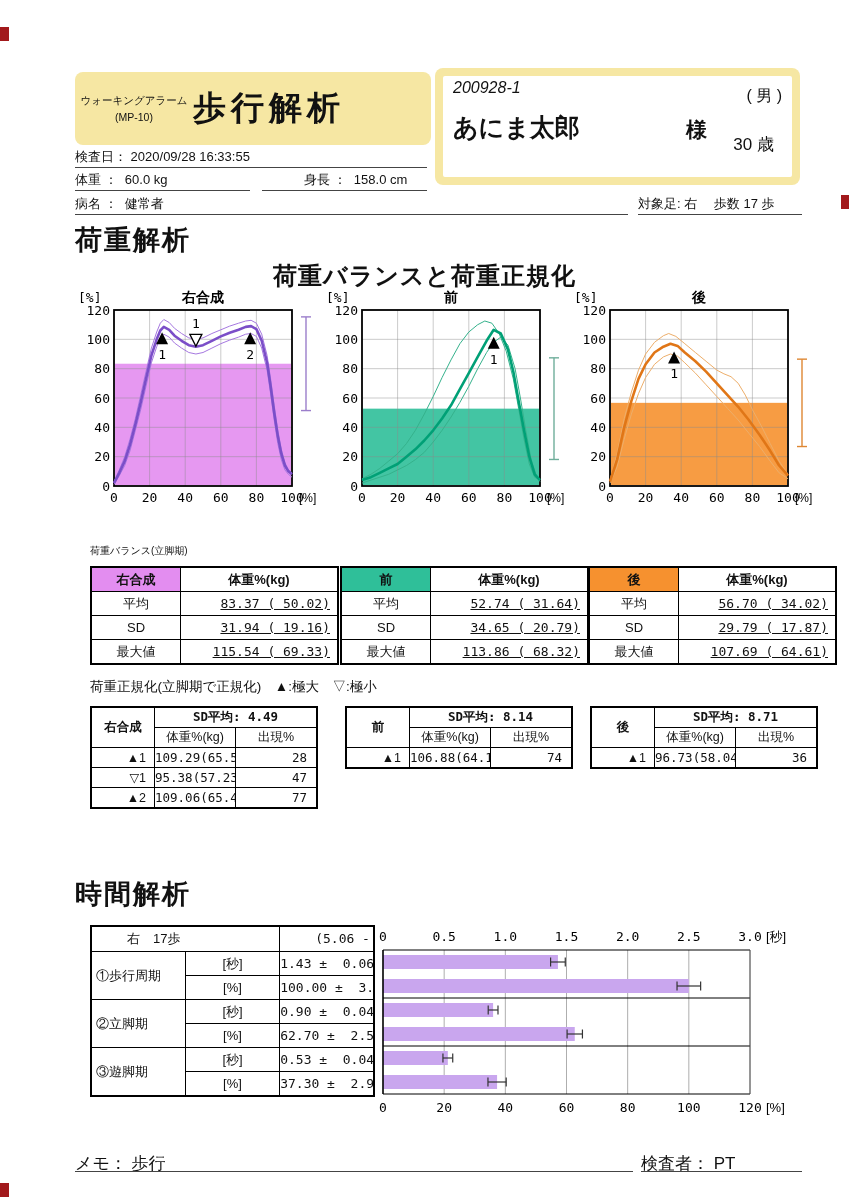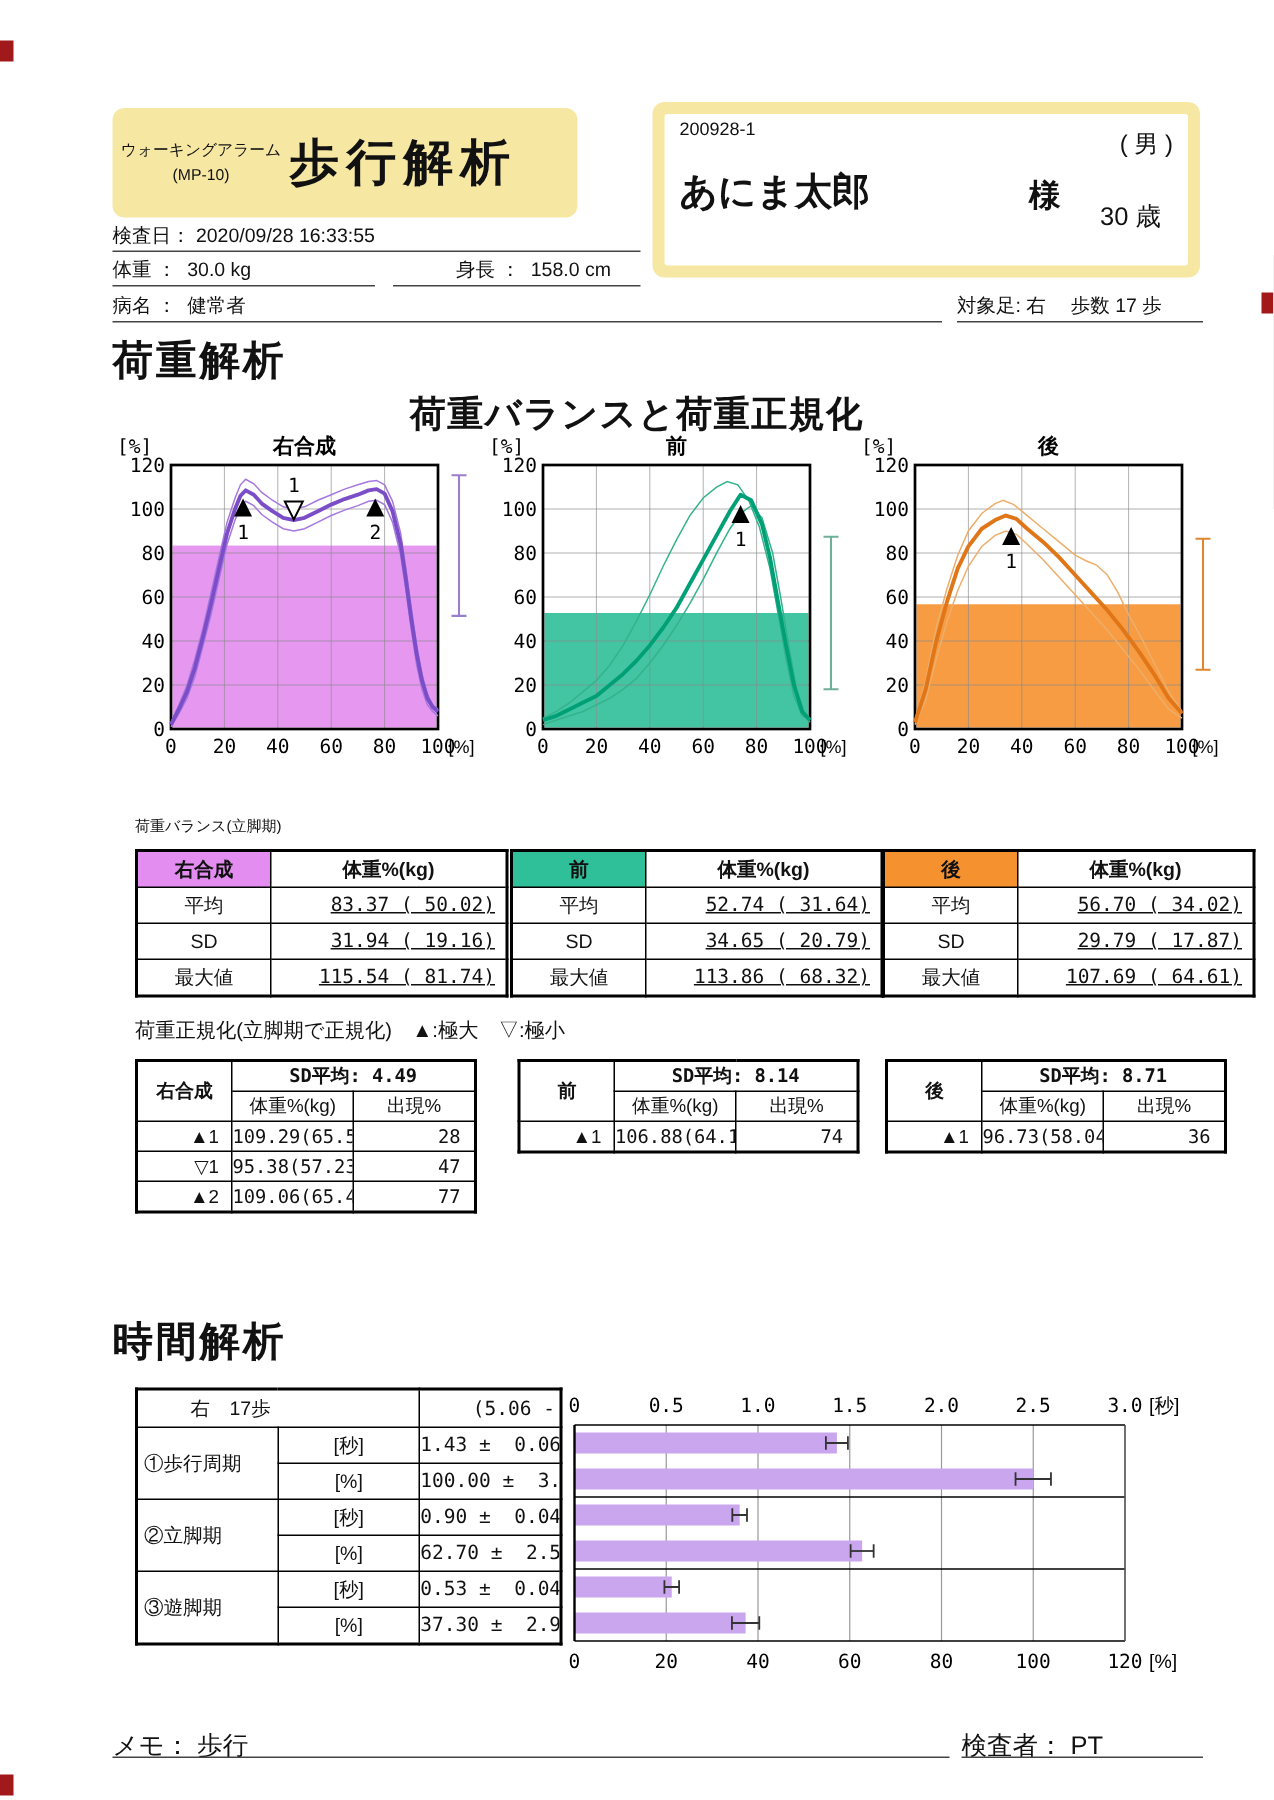--- a/index.html
+++ b/index.html
@@ -4,26 +4,26 @@
 <style>
   html,body{margin:0;padding:0;background:#e8e8e8;}
   #page{position:relative;width:849px;height:1200px;background:#ffffff;overflow:hidden;
         font-family:"Liberation Sans",sans-serif;color:#111;}
   .abs{position:absolute;}
   .yellow-box{background:#f6e7a3;border-radius:8px;}
   .mono{font-family:"DejaVu Sans Mono",monospace;}
   .uline{position:absolute;height:0;border-bottom:1.4px solid #444;}
   .redmark{position:absolute;background:#a2191c;}
   
-  #device-box{left:75px;top:72px;width:310px;height:73px;display:flex;align-items:center;}
+  #device-box{left:75px;top:72px;width:356px;height:73px;display:flex;align-items:center;}
   #device-name{width:118px;text-align:center;font-size:10.5px;line-height:1.55;}
   #report-title{font-size:33px;font-weight:bold;letter-spacing:5px;}
   #patient-box{left:435px;top:68px;width:365px;height:117px;}
   #patient-inner{position:absolute;left:8px;top:8px;right:8px;bottom:8px;background:#fff;border-radius:2px;}
-  #patient-id{position:absolute;left:10px;top:3px;font-size:12px;}
+  #patient-id{position:absolute;left:10px;top:3px;font-size:16px;font-style:italic;}
   #patient-name{position:absolute;left:10px;top:35px;font-size:25px;font-weight:bold;}
   #honorific{position:absolute;left:243px;top:40px;font-size:21px;font-weight:bold;}
   #sex{position:absolute;right:10px;top:10px;font-size:16px;}
   #age{position:absolute;right:18px;top:57px;font-size:17px;}
   .info{position:absolute;font-size:13px;white-space:pre;}
   .sec-title{position:absolute;font-size:27px;font-weight:bold;letter-spacing:2px;}
   #load-subtitle{position:absolute;left:0;top:260px;width:849px;text-align:center;
                  font-size:24px;font-weight:bold;letter-spacing:1px;}
   .chart{position:absolute;top:286px;width:255px;height:240px;}
   
@@ -81,21 +81,21 @@
       <div id="patient-name">あにま太郎</div>
       <div id="honorific">様</div>
       <div id="sex">( 男 )</div>
       <div id="age">30 歳</div>
     </div>
   </div>
 
   <div class="info" style="left:75px;top:148px;">検査日： 2020/09/28 16:33:55</div>
   <div class="uline" style="left:75px;top:167px;width:352px;"></div>
 
-  <div class="info" style="left:75px;top:171px;">体重 ：  30.0 kg</div>
+  <div class="info" style="left:75px;top:171px;">体重 ：  60.0 kg</div>
   <div class="uline" style="left:75px;top:190px;width:175px;"></div>
   <div class="info" style="left:276px;top:171px;margin-left:28px;">身長 ：  158.0 cm</div>
   <div class="uline" style="left:262px;top:190px;width:165px;"></div>
 
   <div class="info" style="left:75px;top:195px;">病名 ：  健常者</div>
   <div class="uline" style="left:75px;top:214px;width:553px;"></div>
   <div class="info" style="left:638px;top:195px;">対象足: 右　 歩数 17 歩</div>
   <div class="uline" style="left:638px;top:214px;width:164px;"></div>
 
   <div class="sec-title" style="left:75px;top:222px;">荷重解析</div>
@@ -228,21 +228,21 @@
     <tr>
           <td class="lab">平均</td>
           <td class="val mono">83.37 ( 50.02)</td>
         </tr>
     <tr>
           <td class="lab">SD</td>
           <td class="val mono">31.94 ( 19.16)</td>
         </tr>
     <tr>
           <td class="lab">最大値</td>
-          <td class="val mono">115.54 ( 81.74)</td>
+          <td class="val mono">115.54 ( 69.33)</td>
         </tr>
   </tbody>
     </table>
   <table class="btable" style="left:340px;">
     <tbody>
         <tr>
           <th class="cname" style="background: rgb(47, 191, 153);">前</th>
         <th class="chead">体重%(kg)</th>
         </tr>
     <tr>

